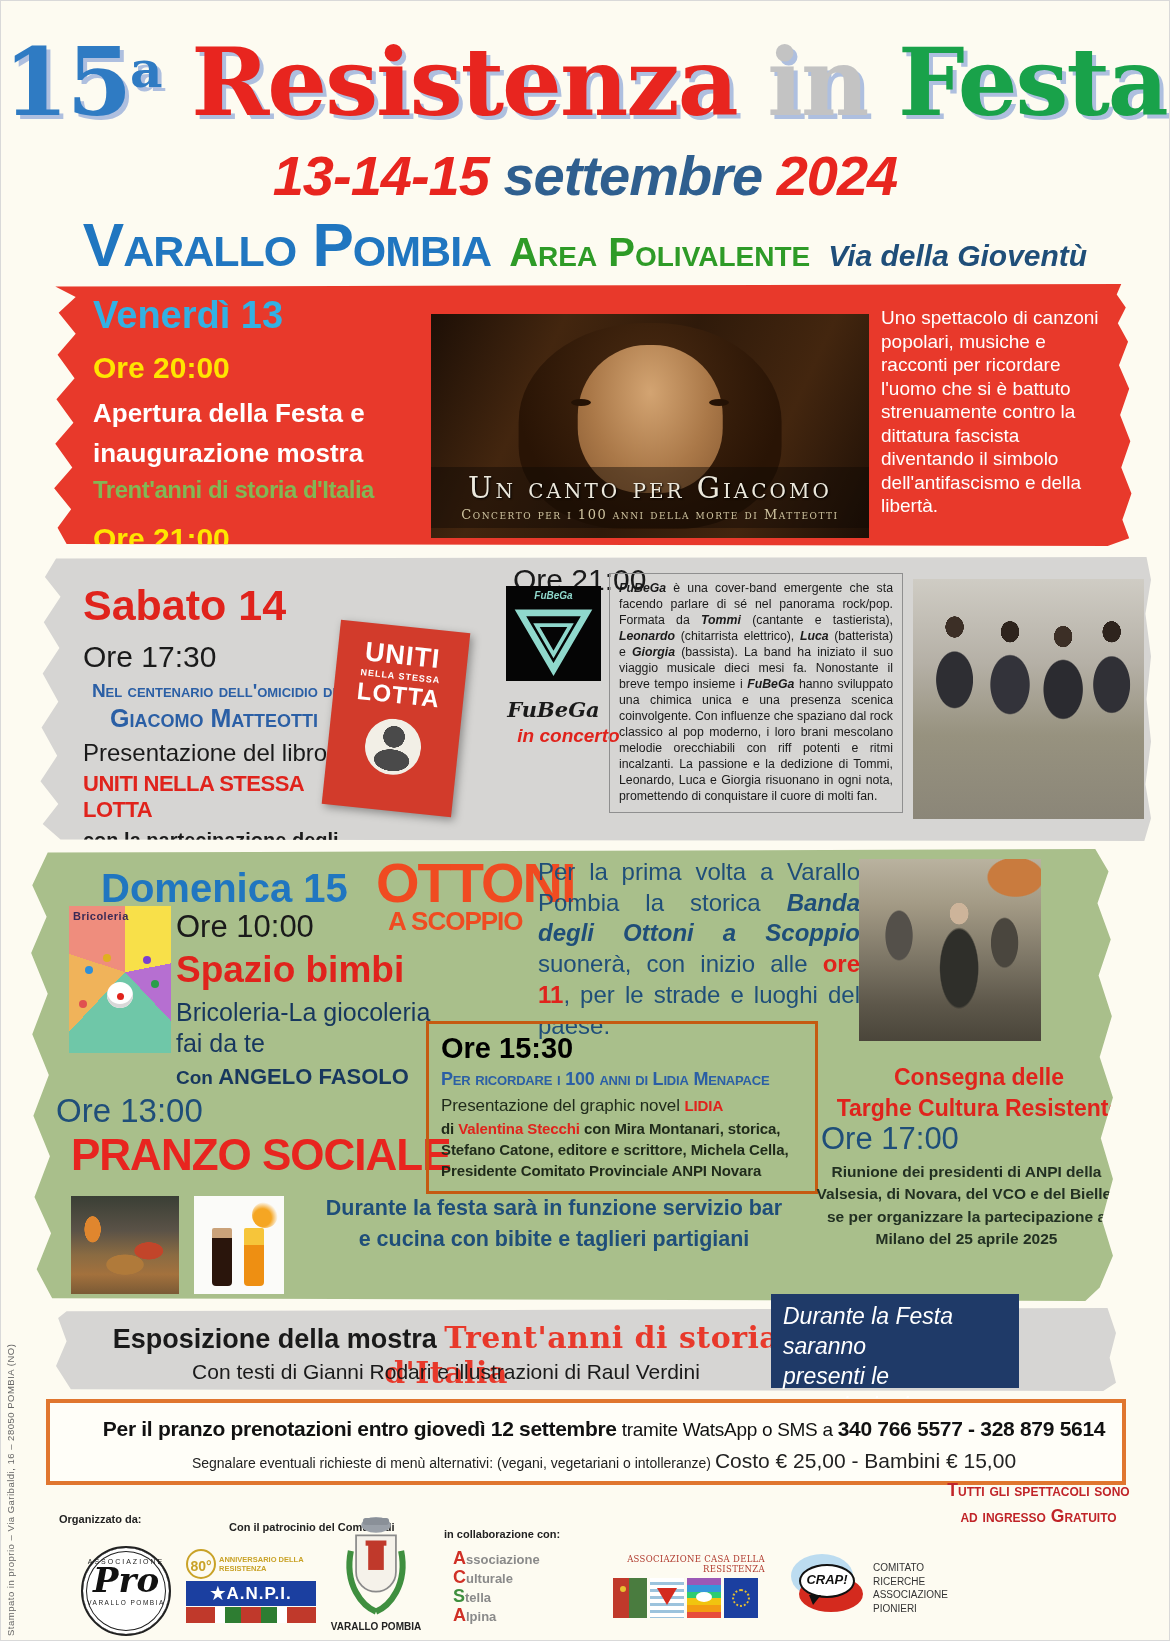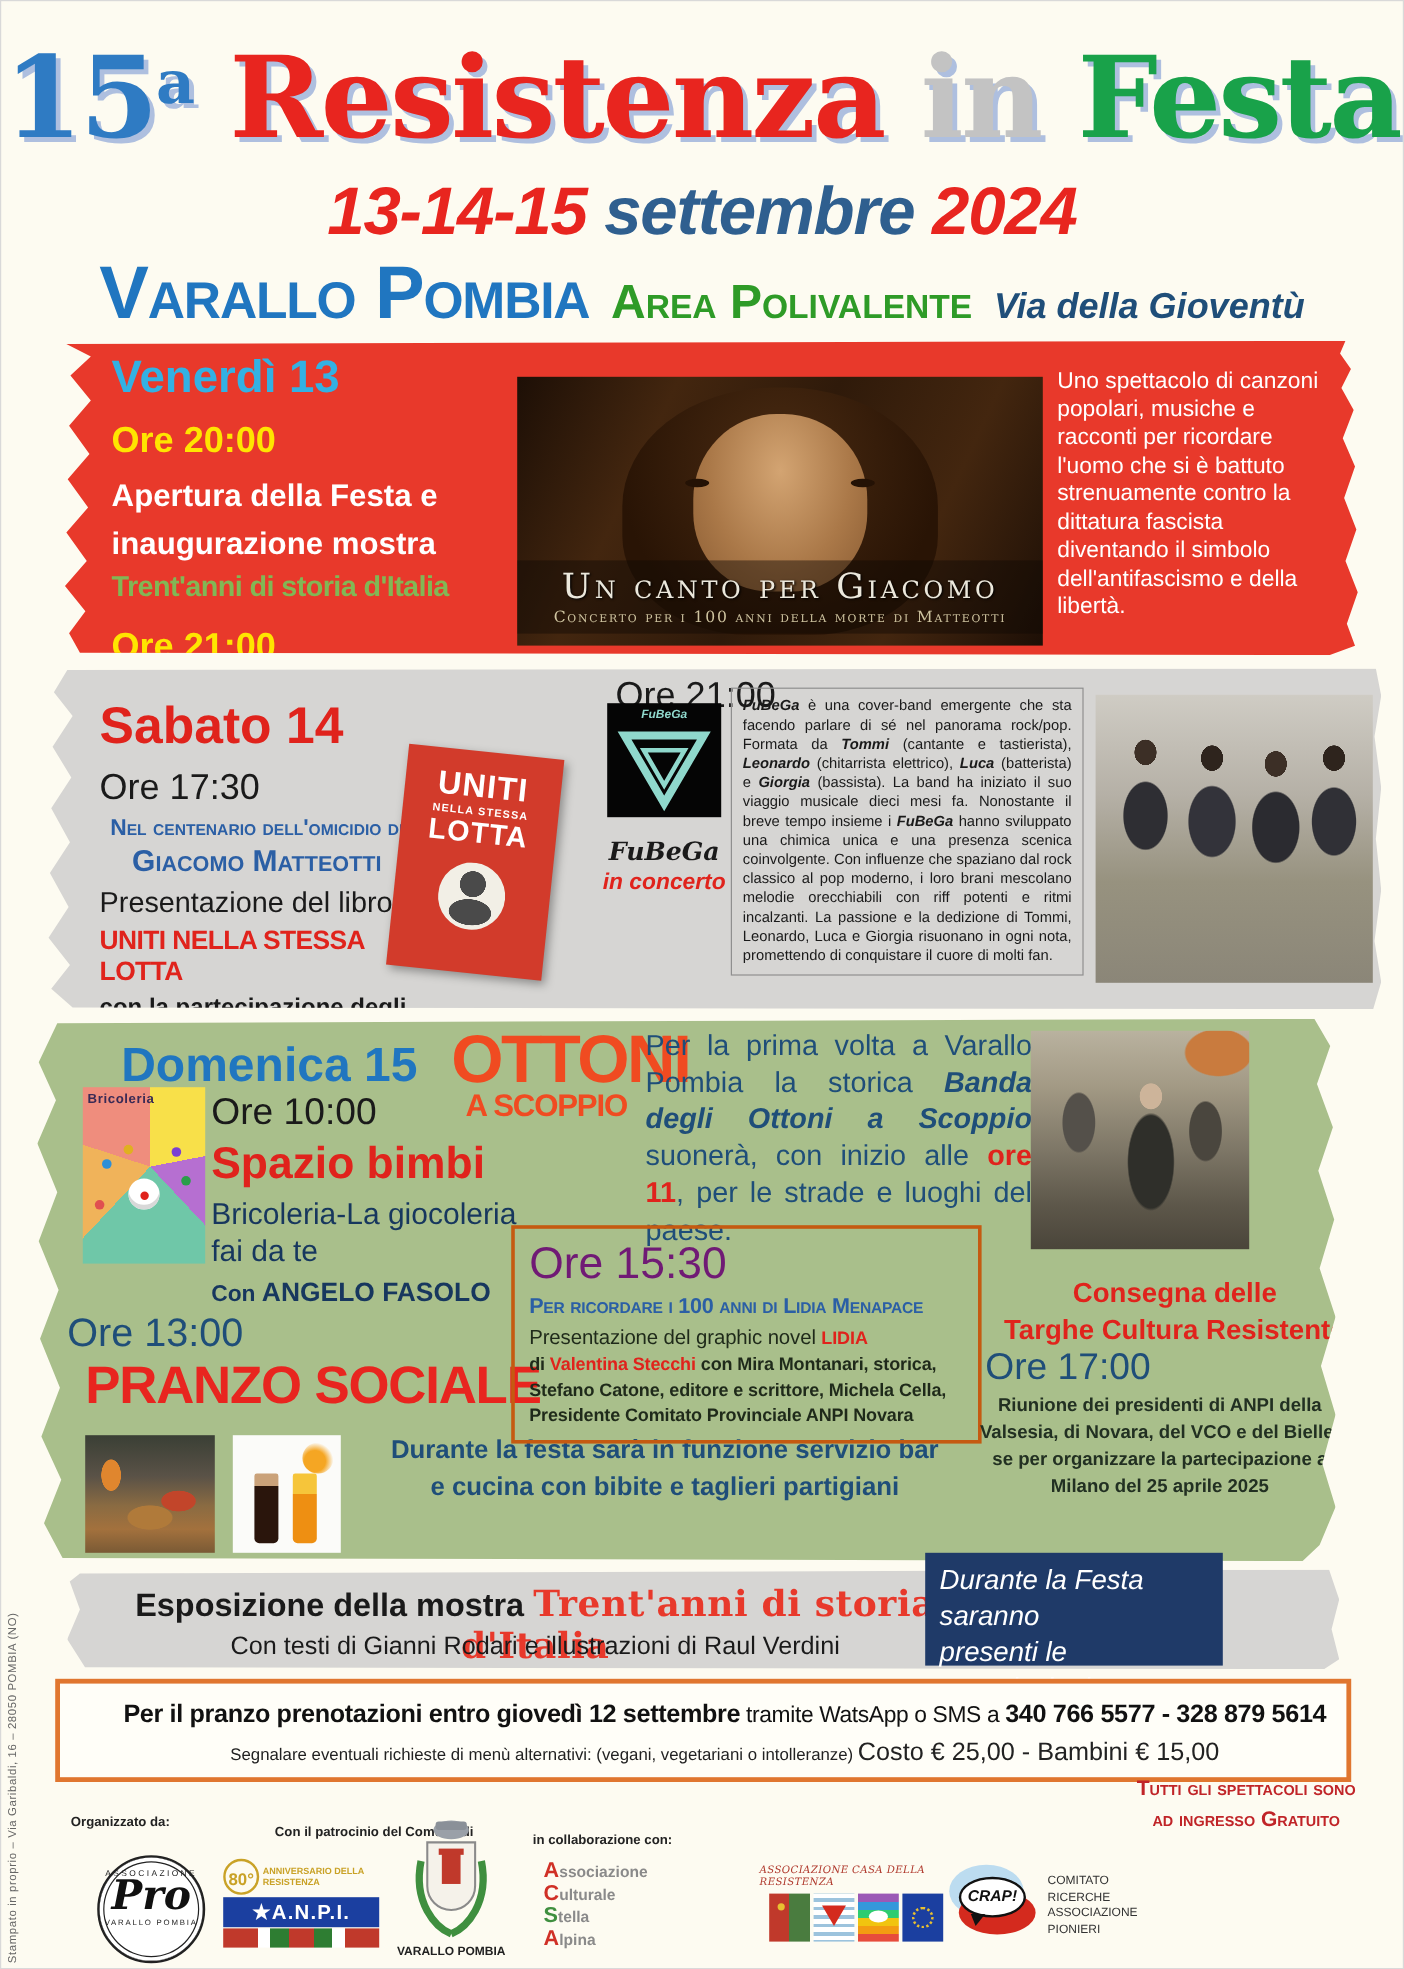--- a/index.html
+++ b/index.html
@@ -63,21 +63,21 @@
   .b-t2{font-size:9px;font-weight:bold;letter-spacing:1px;}
   .b-t3{font-size:24px;font-weight:bold;letter-spacing:1px;}
   .b-circle{width:56px;height:56px;margin:10px auto 0;border-radius:50%;
     background:radial-gradient(circle 11px at 50% 32%,#4a4a4a 97%,rgba(0,0,0,0) 100%),
                radial-gradient(ellipse 18px 11px at 50% 74%,#4a4a4a 97%,rgba(0,0,0,0) 100%),#f2efe6;}
   .fb-logo{position:absolute;left:470px;top:29px;width:95px;height:95px;background:#050505;}
   .fb-logo-text{position:absolute;top:4px;width:100%;text-align:center;color:#8fd8cc;font-size:10px;font-style:italic;font-weight:bold;}
   .fb-logo svg{position:absolute;left:0;top:8px;}
   .fb-name{position:absolute;left:460px;top:140px;width:115px;text-align:center;
            font-family:"DejaVu Serif",serif;font-weight:bold;font-style:italic;font-size:21px;}
-  .fb-sub{position:absolute;left:460px;top:168px;width:115px;text-align:center;color:#e0231c;
+  .fb-sub{position:absolute;left:475px;top:168px;width:115px;text-align:center;color:#e0231c;
           font-weight:bold;font-style:italic;font-size:19px;}
   .sat-bio{position:absolute;left:573px;top:16px;width:294px;font-size:12.3px;line-height:1.3;text-align:justify;
            border:1px solid #8f8f8f;padding:7px 9px;box-sizing:border-box;}
   .sat-bio .bb{font-weight:bold;font-style:italic;}
   .band-photo{position:absolute;left:877px;top:22px;width:231px;height:240px;
     background:
       radial-gradient(13px 15px at 18% 20%,#3c2f26 70%,rgba(0,0,0,0) 72%),
       radial-gradient(13px 15px at 42% 22%,#2e241d 70%,rgba(0,0,0,0) 72%),
       radial-gradient(13px 15px at 65% 24%,#3c2f26 70%,rgba(0,0,0,0) 72%),
       radial-gradient(13px 15px at 86% 22%,#2e241d 70%,rgba(0,0,0,0) 72%),
@@ -128,21 +128,21 @@
       linear-gradient(180deg,#3a3f35 0%,#5a5247 35%,#8a6b42 60%,#a3713d 80%,#7a5a35 100%);}
   .food2{position:absolute;left:175px;top:347px;width:90px;height:98px;background:#fbfbf9;overflow:hidden;}
   .glass{position:absolute;bottom:8px;width:20px;height:58px;border-radius:2px 2px 4px 4px;}
   .glass.cola{left:18px;background:linear-gradient(180deg,#caa27a 0 18%,#2a150c 18% 100%);}
   .glass.juice{left:50px;background:linear-gradient(180deg,#f6c53a 0 30%,#eé8f12 30% 100%);background:linear-gradient(180deg,#f6c53a 0 30%,#ee8f12 30% 100%);}
   .splash{position:absolute;right:6px;top:6px;width:26px;height:26px;border-radius:50%;
     background:radial-gradient(circle at 40% 60%,#f5a623 40%,rgba(0,0,0,0) 70%);}
   .bar-note{position:absolute;left:265px;top:344px;width:540px;text-align:center;color:#1f4e79;
             font-weight:bold;font-size:21.5px;line-height:1.45;}
   .lidia-box{position:absolute;left:407px;top:172px;width:392px;border:3px solid #c55a11;box-sizing:border-box;padding:8px 12px 10px;}
-  .lidia-time{font-size:37px;color:#701a75;}
+  .lidia-time{font-size:29px;color:#000000;font-weight:bold;}
   .lidia-caps{color:#2b5fa5;font-weight:bold;font-variant:small-caps;font-size:18px;margin-top:4px;letter-spacing:-0.2px;}
   .lidia-body{font-size:15px;font-weight:bold;color:#1f2a1a;line-height:1.4;margin-top:4px;letter-spacing:-0.1px;}
   .lidia-body .first{font-weight:normal;font-size:17px;}
   .red{color:#e0231c;}
   .targhe{position:absolute;left:800px;top:213px;width:320px;text-align:center;color:#e0231c;
           font-weight:bold;font-size:23px;line-height:1.35;}
   .sun-t17{position:absolute;left:802px;top:272px;font-size:31px;color:#1f4e79;}
   .meeting{position:absolute;left:775px;top:312px;width:345px;text-align:center;color:#223022;
            font-weight:bold;font-size:15.5px;line-height:1.45;}
   
@@ -177,21 +177,21 @@
   .anpi-flag{background:#1b3fa0;color:#fff;font-weight:bold;font-size:17px;text-align:center;
              letter-spacing:1px;padding:2px 0;margin-top:2px;}
   .anpi-stripes{height:16px;margin-top:1px;
     background:linear-gradient(90deg,#c0392b 0 22%,#fff 22% 30%,#2e7d32 30% 42%,#c0392b 42% 58%,#2e7d32 58% 70%,#fff 70% 78%,#c0392b 78% 100%);}
   .crest{position:absolute;left:336px;top:1513px;width:78px;text-align:center;}
   .crest-caption{position:absolute;left:322px;top:1620px;width:106px;text-align:center;font-size:10px;font-weight:bold;color:#222;}
   .acsa{position:absolute;left:452px;top:1548px;line-height:1.05;}
   .acsa div{font-size:13px;font-weight:bold;color:#8a8a8a;}
   .acsa-i{font-size:18px;}
   .acsa-i.r{color:#d03026;} .acsa-i.g{color:#3f8f3f;}
-  .casa{position:absolute;left:632px;top:1553px;width:160px;text-align:left;font-style:italic;}
+  .casa{position:absolute;left:604px;top:1553px;width:160px;text-align:right;}
   .casa-title{font-family:"DejaVu Serif",serif;color:#b03a2e;font-size:8.5px;letter-spacing:0.3px;}
   .casa-flags{display:flex;gap:3px;justify-content:center;margin-top:4px;}
   .cflag{width:34px;height:40px;position:relative;}
   .cflag.f1{background:linear-gradient(90deg,#c0392b 0 48%,#4a7c3f 48% 100%);}
   .cflag.f1::after{content:"";position:absolute;left:7px;top:8px;width:6px;height:6px;border-radius:50%;background:#e8c030;}
   .cflag.f2{background:repeating-linear-gradient(180deg,#fff 0 4px,#9cc3dd 4px 7px);}
   .cflag.f2::after{content:"";position:absolute;left:7px;top:10px;border-left:10px solid transparent;
     border-right:10px solid transparent;border-top:17px solid #d42a1e;}
   .cflag.f3{background:linear-gradient(180deg,#9b59b6 0 17%,#3498db 17% 34%,#2ecc71 34% 50%,#f1c40f 50% 67%,#f39c12 67% 84%,#e74c3c 84% 100%);}
   .cflag.f3::after{content:"";position:absolute;left:9px;top:14px;width:16px;height:10px;border-radius:50%;background:#fff;}

